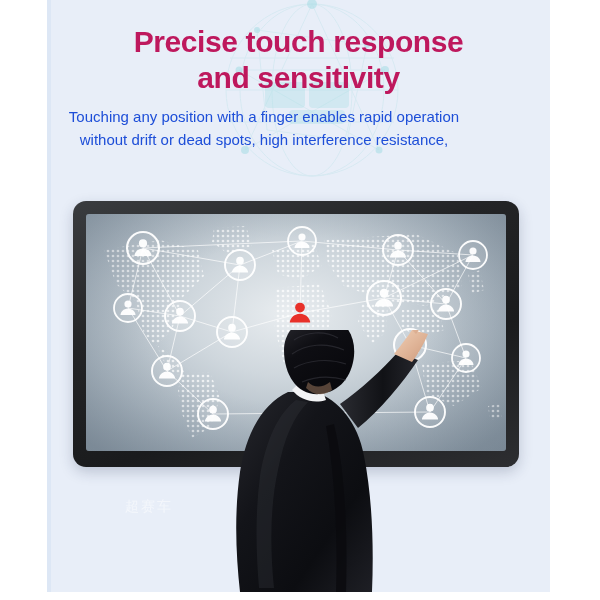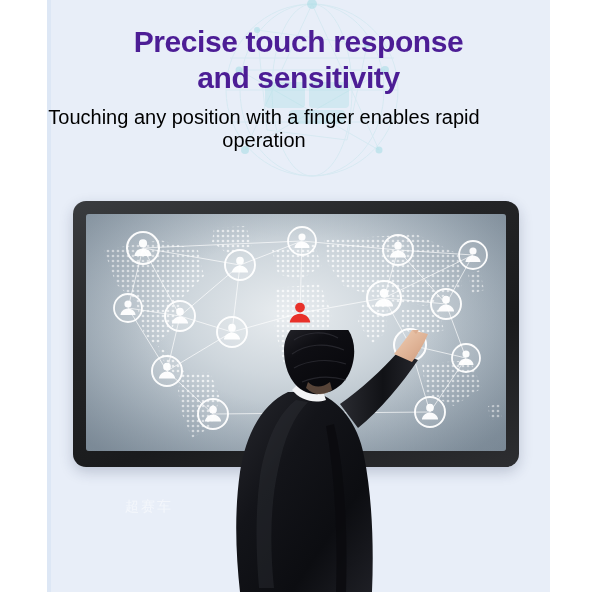--- a/index.html
+++ b/index.html
@@ -50,37 +50,37 @@
     pointer-events: none;
   }
 
   
   .headline {
     position: absolute;
     left: 0;
     top: 24px;
     width: 503px;
     text-align: center;
-    color: #4c1d95;
+    color: #be185d;
     font-size: 30px;
     font-weight: bold;
     line-height: 36px;
     letter-spacing: -0.4px;
   }
   .headline .l2 { display: block; }
 
   
   .subtext {
     position: absolute;
     left: 0;
     top: 106px;
     width: 434px;
     text-align: center;
-    color: #000000;
-    font-size: 20px;
+    color: #1d4ed8;
+    font-size: 15px;
     line-height: 22.5px;
   }
   .subtext span { display: block; }
 
   
   .monitor {
     position: absolute;
     left: 26px;   
     top: 201px;
     width: 446px;  
@@ -166,20 +166,21 @@
       </g>
     </svg>
 
     <div class="headline">
       <span class="l1">Precise touch response</span>
       <span class="l2">and sensitivity</span>
     </div>
 
     <div class="subtext">
       <span>Touching any position with a finger enables rapid operation</span>
+      <span>without drift or dead spots, high interference resistance,</span>
     </div>
 
     <div class="monitor">
       <div class="screen">
 
         <svg class="screen-map" viewBox="0 0 420 237" preserveAspectRatio="none">
           <defs>
             <pattern id="dots" width="5" height="5" patternUnits="userSpaceOnUse">
               <circle cx="2" cy="2" r="1.35" fill="#ffffff" opacity="0.72"></circle>
             </pattern>

